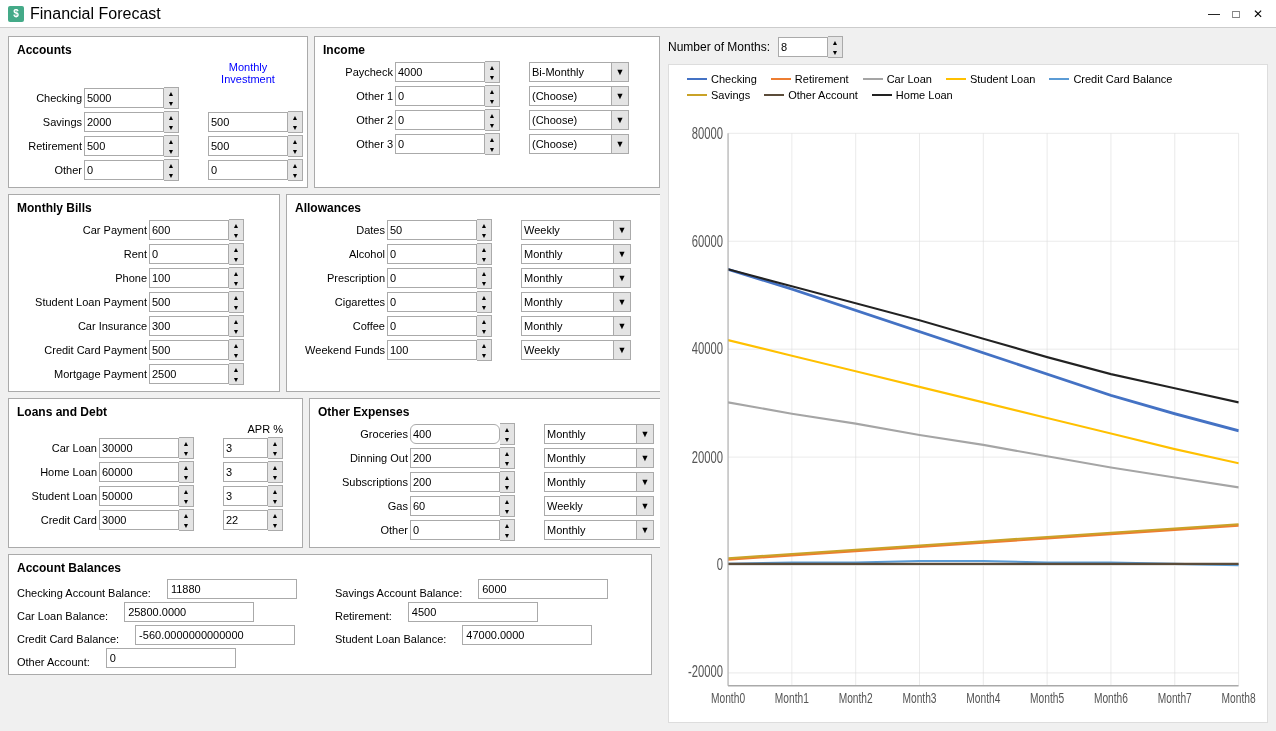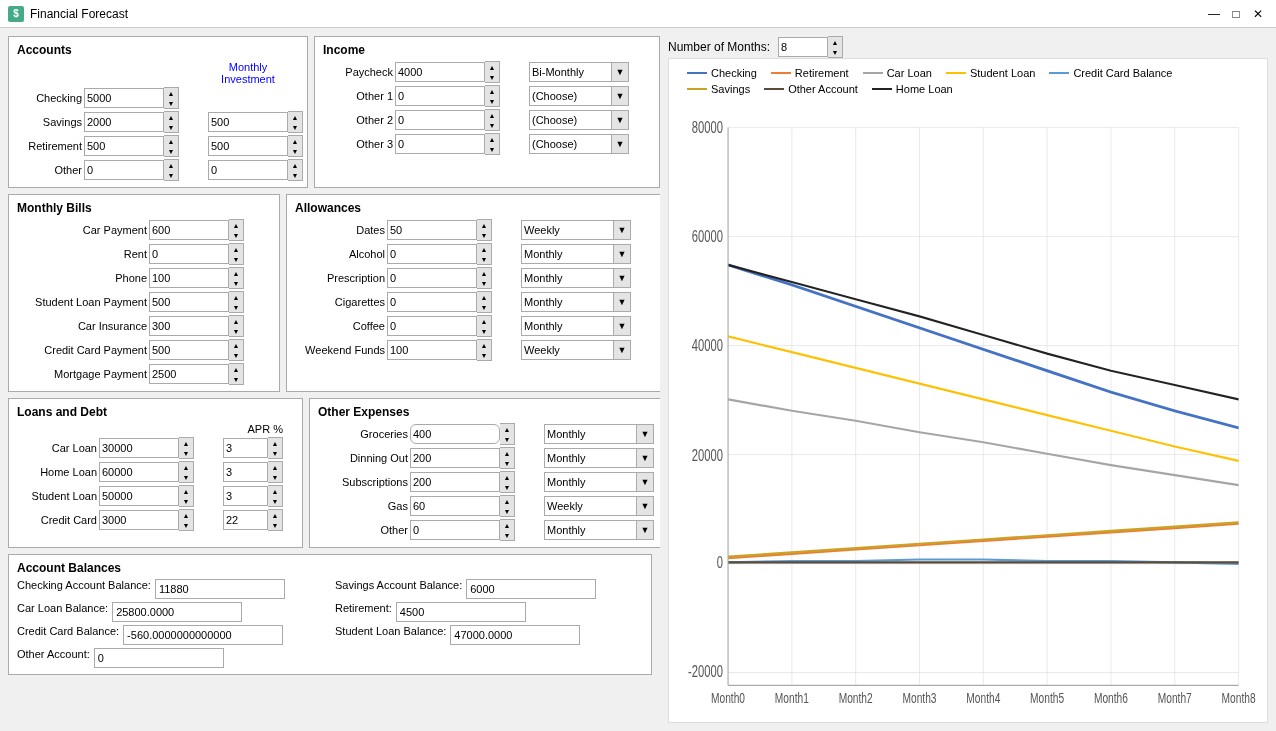--- a/index.html
+++ b/index.html
@@ -26,21 +26,21 @@
       gap: 6px;
     }
     .title-bar-icon {
       width: 16px;
       height: 16px;
       background: #4a8;
       border-radius: 2px;
       display: flex; align-items: center; justify-content: center;
       font-size: 10px; color: white; font-weight: bold;
     }
-    .title-bar-title { font-size: 12px; color: #000; }
+    .title-bar-title { font-size: 16px; color: #000; }
     .title-bar-controls {
       display: flex; gap: 2px;
     }
     .title-bar-btn {
       width: 20px; height: 20px; border: none; background: transparent;
       cursor: pointer; font-size: 12px; display: flex; align-items: center; justify-content: center;
     }
     .main-content {
       display: flex;
       height: calc(731px - 28px);
@@ -125,21 +125,21 @@
       flex: 1;
     }
     .accounts-section {
       width: 300px;
     }
     .upper-sections {
       display: flex;
       gap: 6px;
     }
     .balance-row {
-      display: flex; align-items: flex-start; gap: 4px;
+      display: flex; align-items: flex-end; gap: 16px;
     }
     .balance-label {
       text-align: right;
       white-space: nowrap;
       font-size: 11px;
     }
     .balance-input {
       height: 20px;
       border: 1px solid #aaa;
       padding: 0 3px;
@@ -169,21 +169,21 @@
       padding: 0 10px;
     }
     .legend-item {
       display: flex; align-items: center; gap: 4px;
     }
     .legend-line {
       width: 20px; height: 2px;
     }
     .num-months-row {
       display: flex; align-items: center; gap: 8px;
-      margin-bottom: 0;
+      margin-bottom: 6px;
     }
     .num-months-label { font-size: 12px; }
   </style>
 </head>
 <body>
 
 <div class="title-bar">
   <div class="title-bar-left">
     <div class="title-bar-icon">$</div>
     <span class="title-bar-title">Financial Forecast</span>

